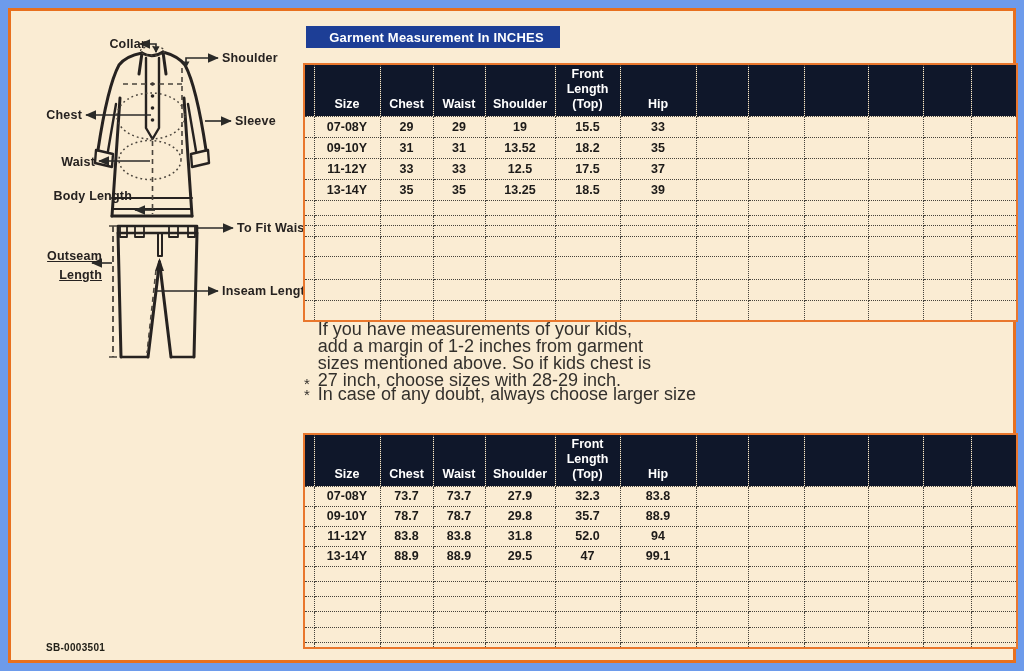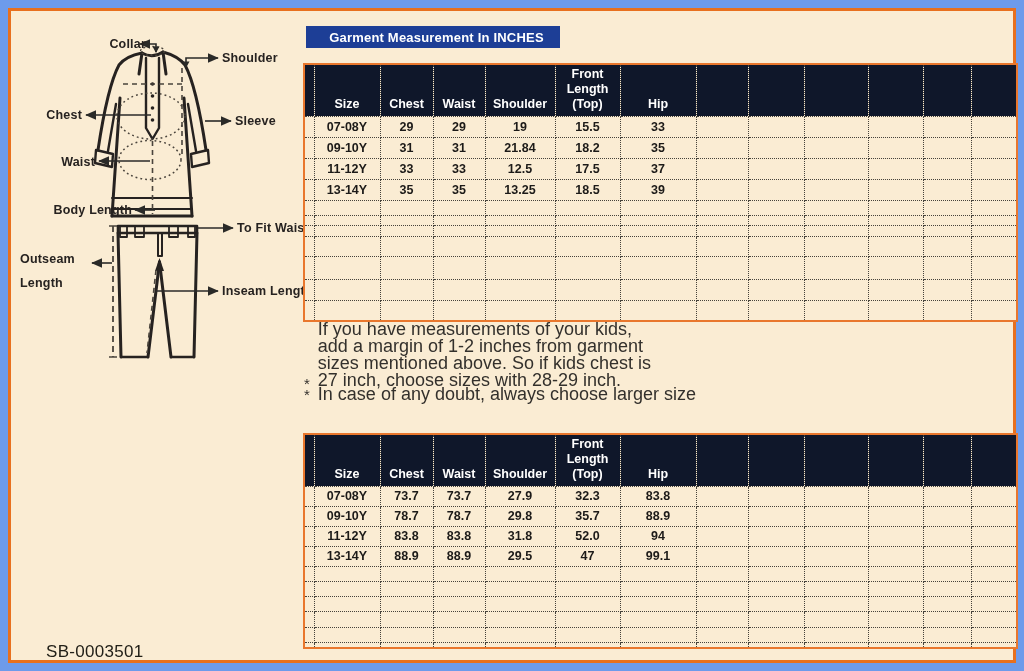--- a/index.html
+++ b/index.html
@@ -2,36 +2,36 @@
 <html><head>
 <meta charset="utf-8">
 <style>
   html,body{margin:0;padding:0;}
   body{width:1024px;height:671px;position:relative;font-family:"Liberation Sans",sans-serif;overflow:hidden;}
   .page{position:absolute;inset:0;background:#6D9BEB;}
   .content{position:absolute;left:8px;top:8px;right:8px;bottom:8px;background:#FAECD3;border:3px solid #E8701E;box-sizing:border-box;}
   .diagram-svg{position:absolute;left:0;top:0;width:1024px;height:671px;pointer-events:none;}
   .dlabel{position:absolute;font-size:12.5px;font-weight:600;color:#262220;letter-spacing:.2px;white-space:nowrap;}
   .dlabel.right{text-align:right;}
-  .dlabel.center{text-align:left;white-space:normal;line-height:24px;}
+  .dlabel.center{text-align:right;white-space:normal;line-height:19px;text-decoration:underline;}
   .title-box{position:absolute;left:306px;width:247px;height:22px;background:#1D3E96;color:#ffffff;
     font-size:13px;font-weight:700;display:flex;align-items:center;justify-content:center;letter-spacing:.2px;padding-left:7px;}
   table.mtable{position:absolute;left:303px;width:713px;border-collapse:collapse;table-layout:fixed;
     border:2px solid #E9772D;background:#FAECD3;}
   table.mtable th,table.mtable td{border:1px dotted #45423B;padding:0;overflow:hidden;}
   table.mtable th{background:#0f172a;color:#ffffff;font-size:12.5px;font-weight:700;
     vertical-align:bottom;text-align:center;line-height:15px;padding-bottom:4px;}
   table.mtable td{font-size:12.5px;font-weight:700;color:#1C1A18;text-align:center;vertical-align:middle;}
   .note{position:absolute;display:flex;gap:8px;color:#33302C;}
   .note .star{font-size:15px;line-height:10px;color:#33302C;}
   .note .ntext{margin:0;font-size:18px;line-height:17px;width:345px;}
   .note1{left:304px;top:321px;align-items:flex-end;}
   .note2{left:304px;top:386px;align-items:center;}
   .note2 .ntext{width:auto;white-space:nowrap;}
-  .sku{position:absolute;left:46px;top:642px;font-size:17px;font-weight:400;color:#222018;letter-spacing:.3px;}
+  .sku{position:absolute;left:46px;top:642px;font-size:10px;font-weight:700;color:#222018;letter-spacing:.3px;}
 </style>
 </head>
 <body>
 
 <div class="page">
   <div class="content"></div>
 
   <svg class="diagram-svg" viewBox="0 0 1024 671" xmlns="http://www.w3.org/2000/svg">
     <defs>
       <marker id="arrE" orient="auto" markerWidth="9" markerHeight="8" refX="6.5" refY="3">
@@ -104,21 +104,21 @@
       <path d="M112,263 H92" marker-end="url(#arrE)"></path>
       <path d="M156,291 H218" marker-end="url(#arrE)"></path>
     </g>
   </svg>
 
   <div class="dlabel right" style="left:88px;top:37px;width:58px;">Collar</div>
   <div class="dlabel" style="left:222px;top:51px;">Shoulder</div>
   <div class="dlabel right" style="left:36px;top:108px;width:46px;">Chest</div>
   <div class="dlabel" style="left:235px;top:114px;">Sleeve</div>
   <div class="dlabel right" style="left:50px;top:155px;width:45px;">Waist</div>
-  <div class="dlabel right" style="left:28px;top:203px;width:104px;">Body Length</div>
+  <div class="dlabel right" style="left:28px;top:189px;width:104px;">Body Length</div>
   <div class="dlabel" style="left:237px;top:221px;">To Fit Waist</div>
   <div class="dlabel center" style="left:20px;top:247px;width:82px;">Outseam Length</div>
   <div class="dlabel" style="left:222px;top:284px;">Inseam Length</div>
 
   <div class="title-box" style="top:26px;">Garment Measurement In INCHES</div>
   <table class="mtable" style="top:63px;">
       <colgroup>
         <col style="width: 10px;">
         <col style="width: 66px;">
         <col style="width: 53px;">
@@ -164,21 +164,21 @@
           <td></td>
           <td></td>
           <td></td>
           <td></td>
         </tr>
         <tr style="height: 21px;">
           <td></td>
           <td>09-10Y</td>
           <td>31</td>
           <td>31</td>
-          <td>21.84</td>
+          <td>13.52</td>
           <td>18.2</td>
           <td>35</td>
           <td></td>
           <td></td>
           <td></td>
           <td></td>
           <td></td>
           <td></td>
         </tr>
         <tr style="height: 21px;">

